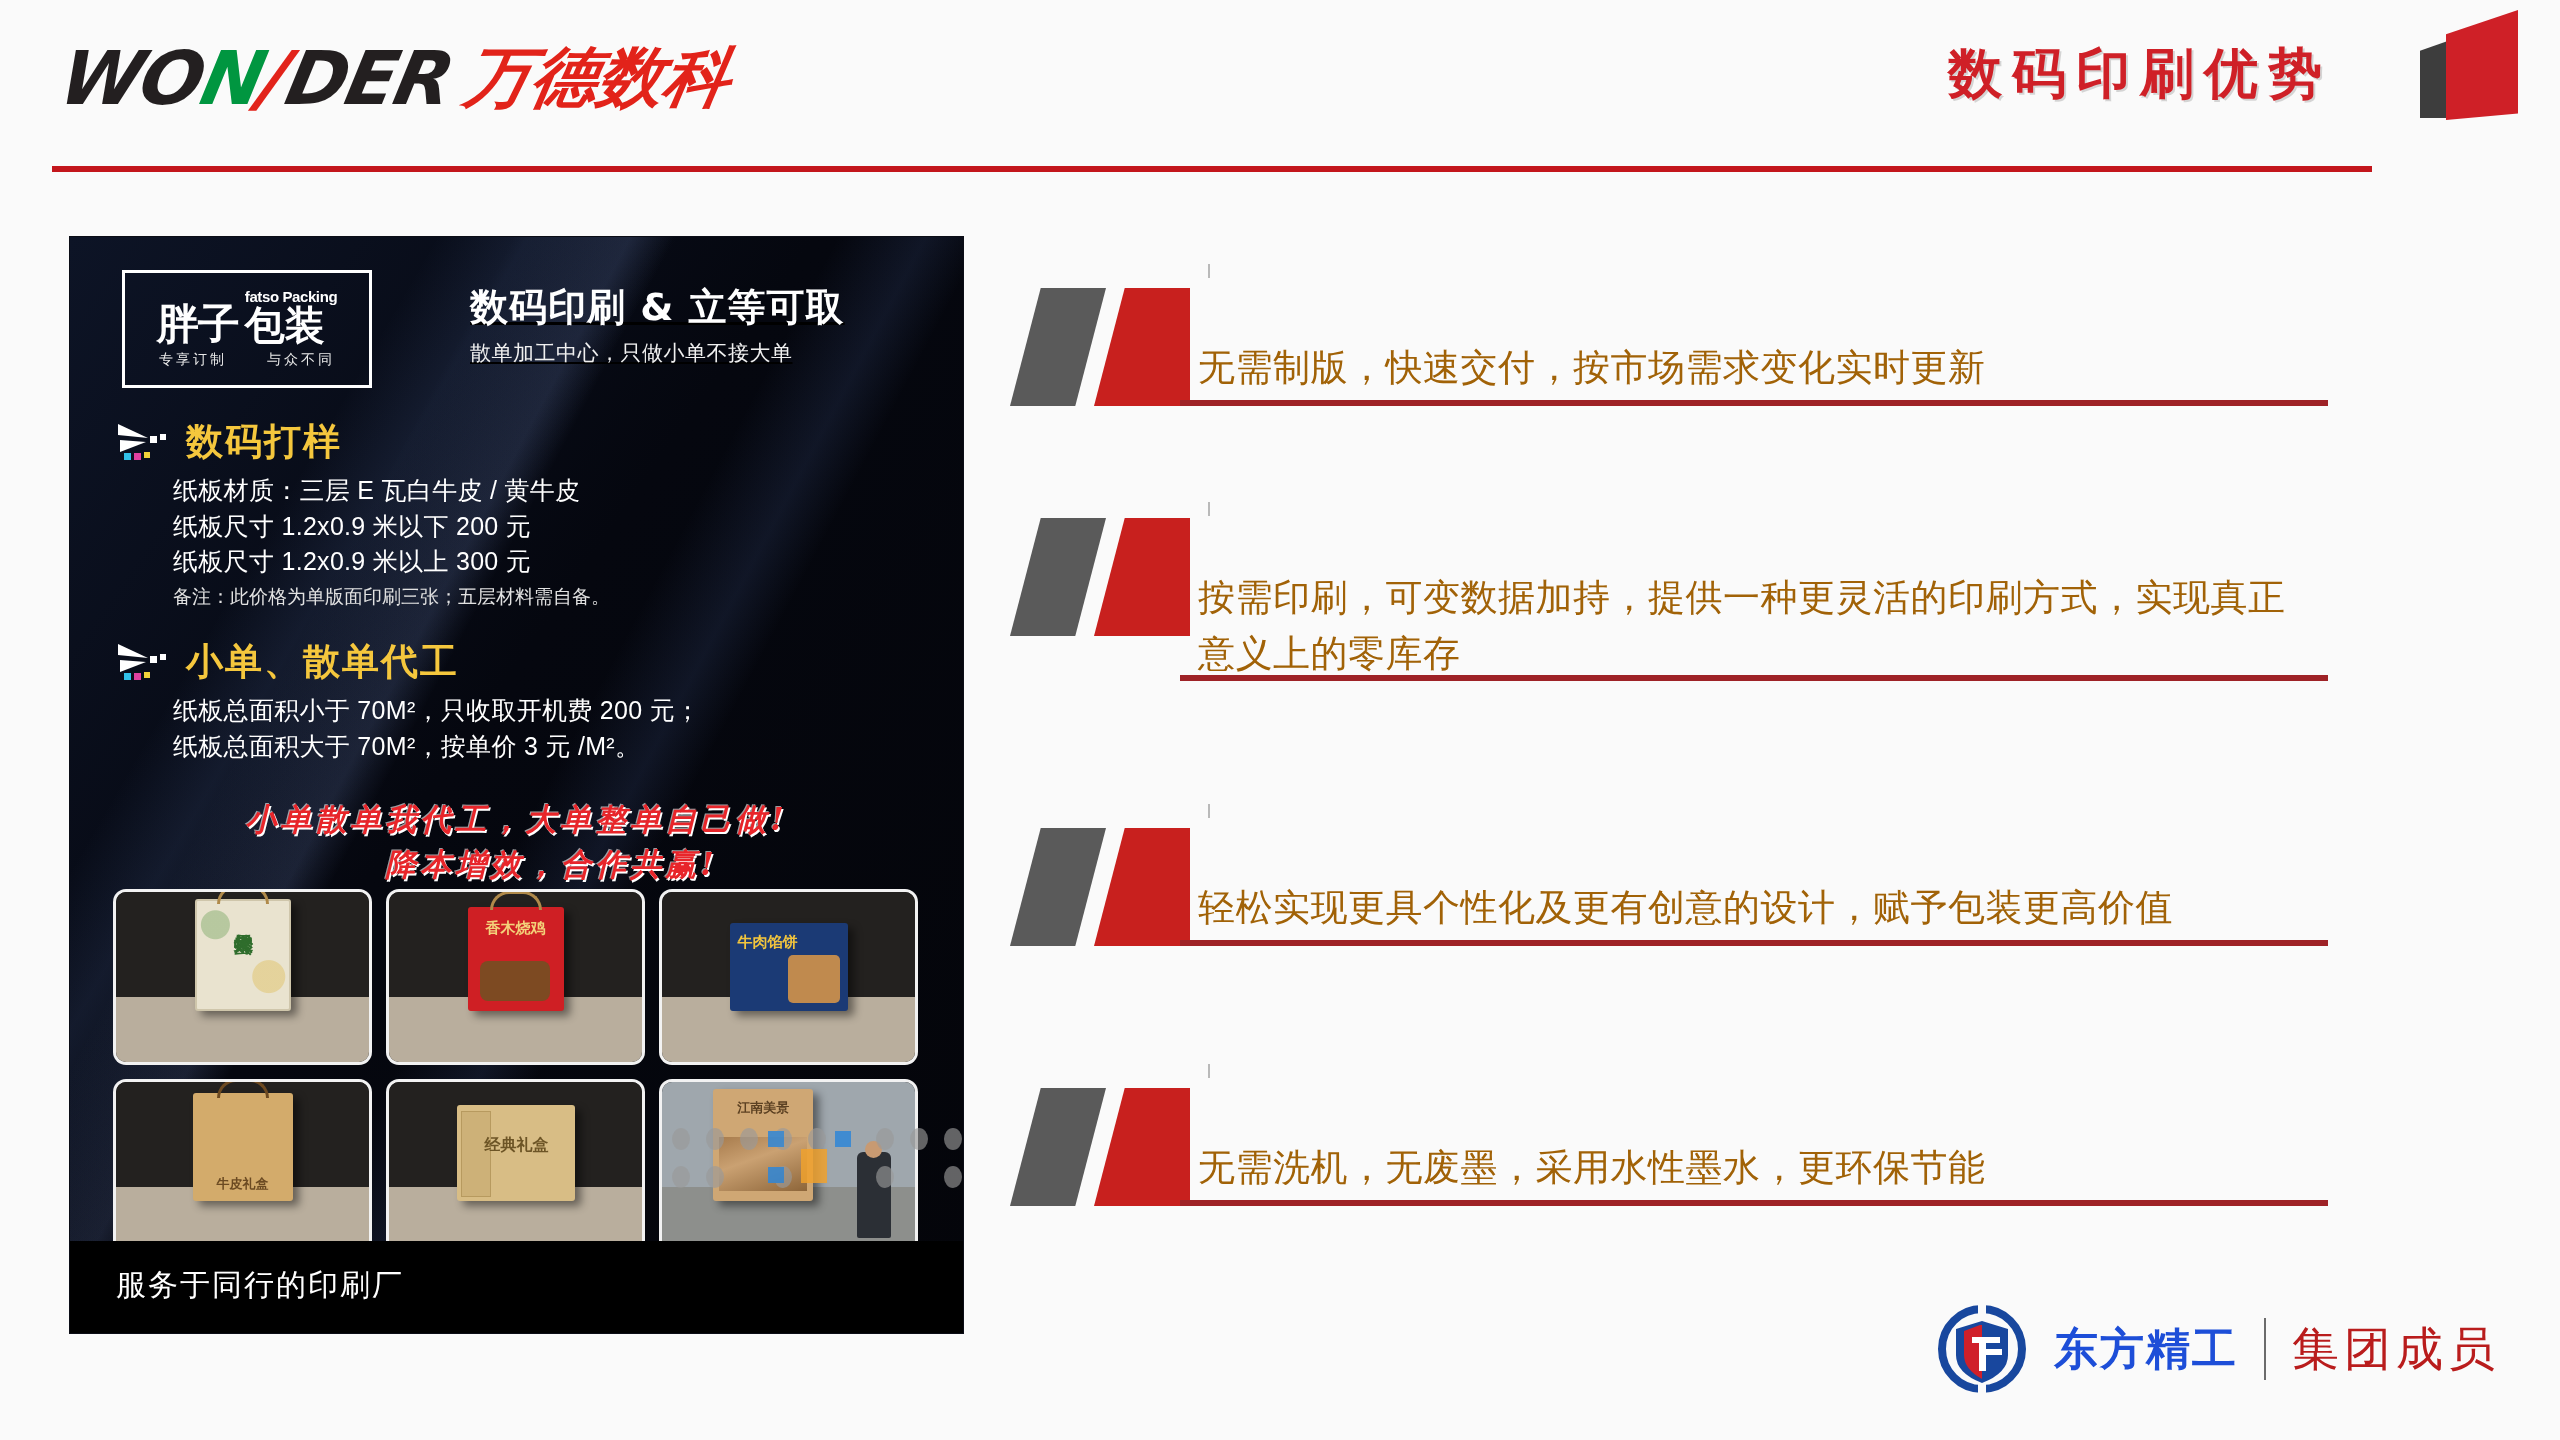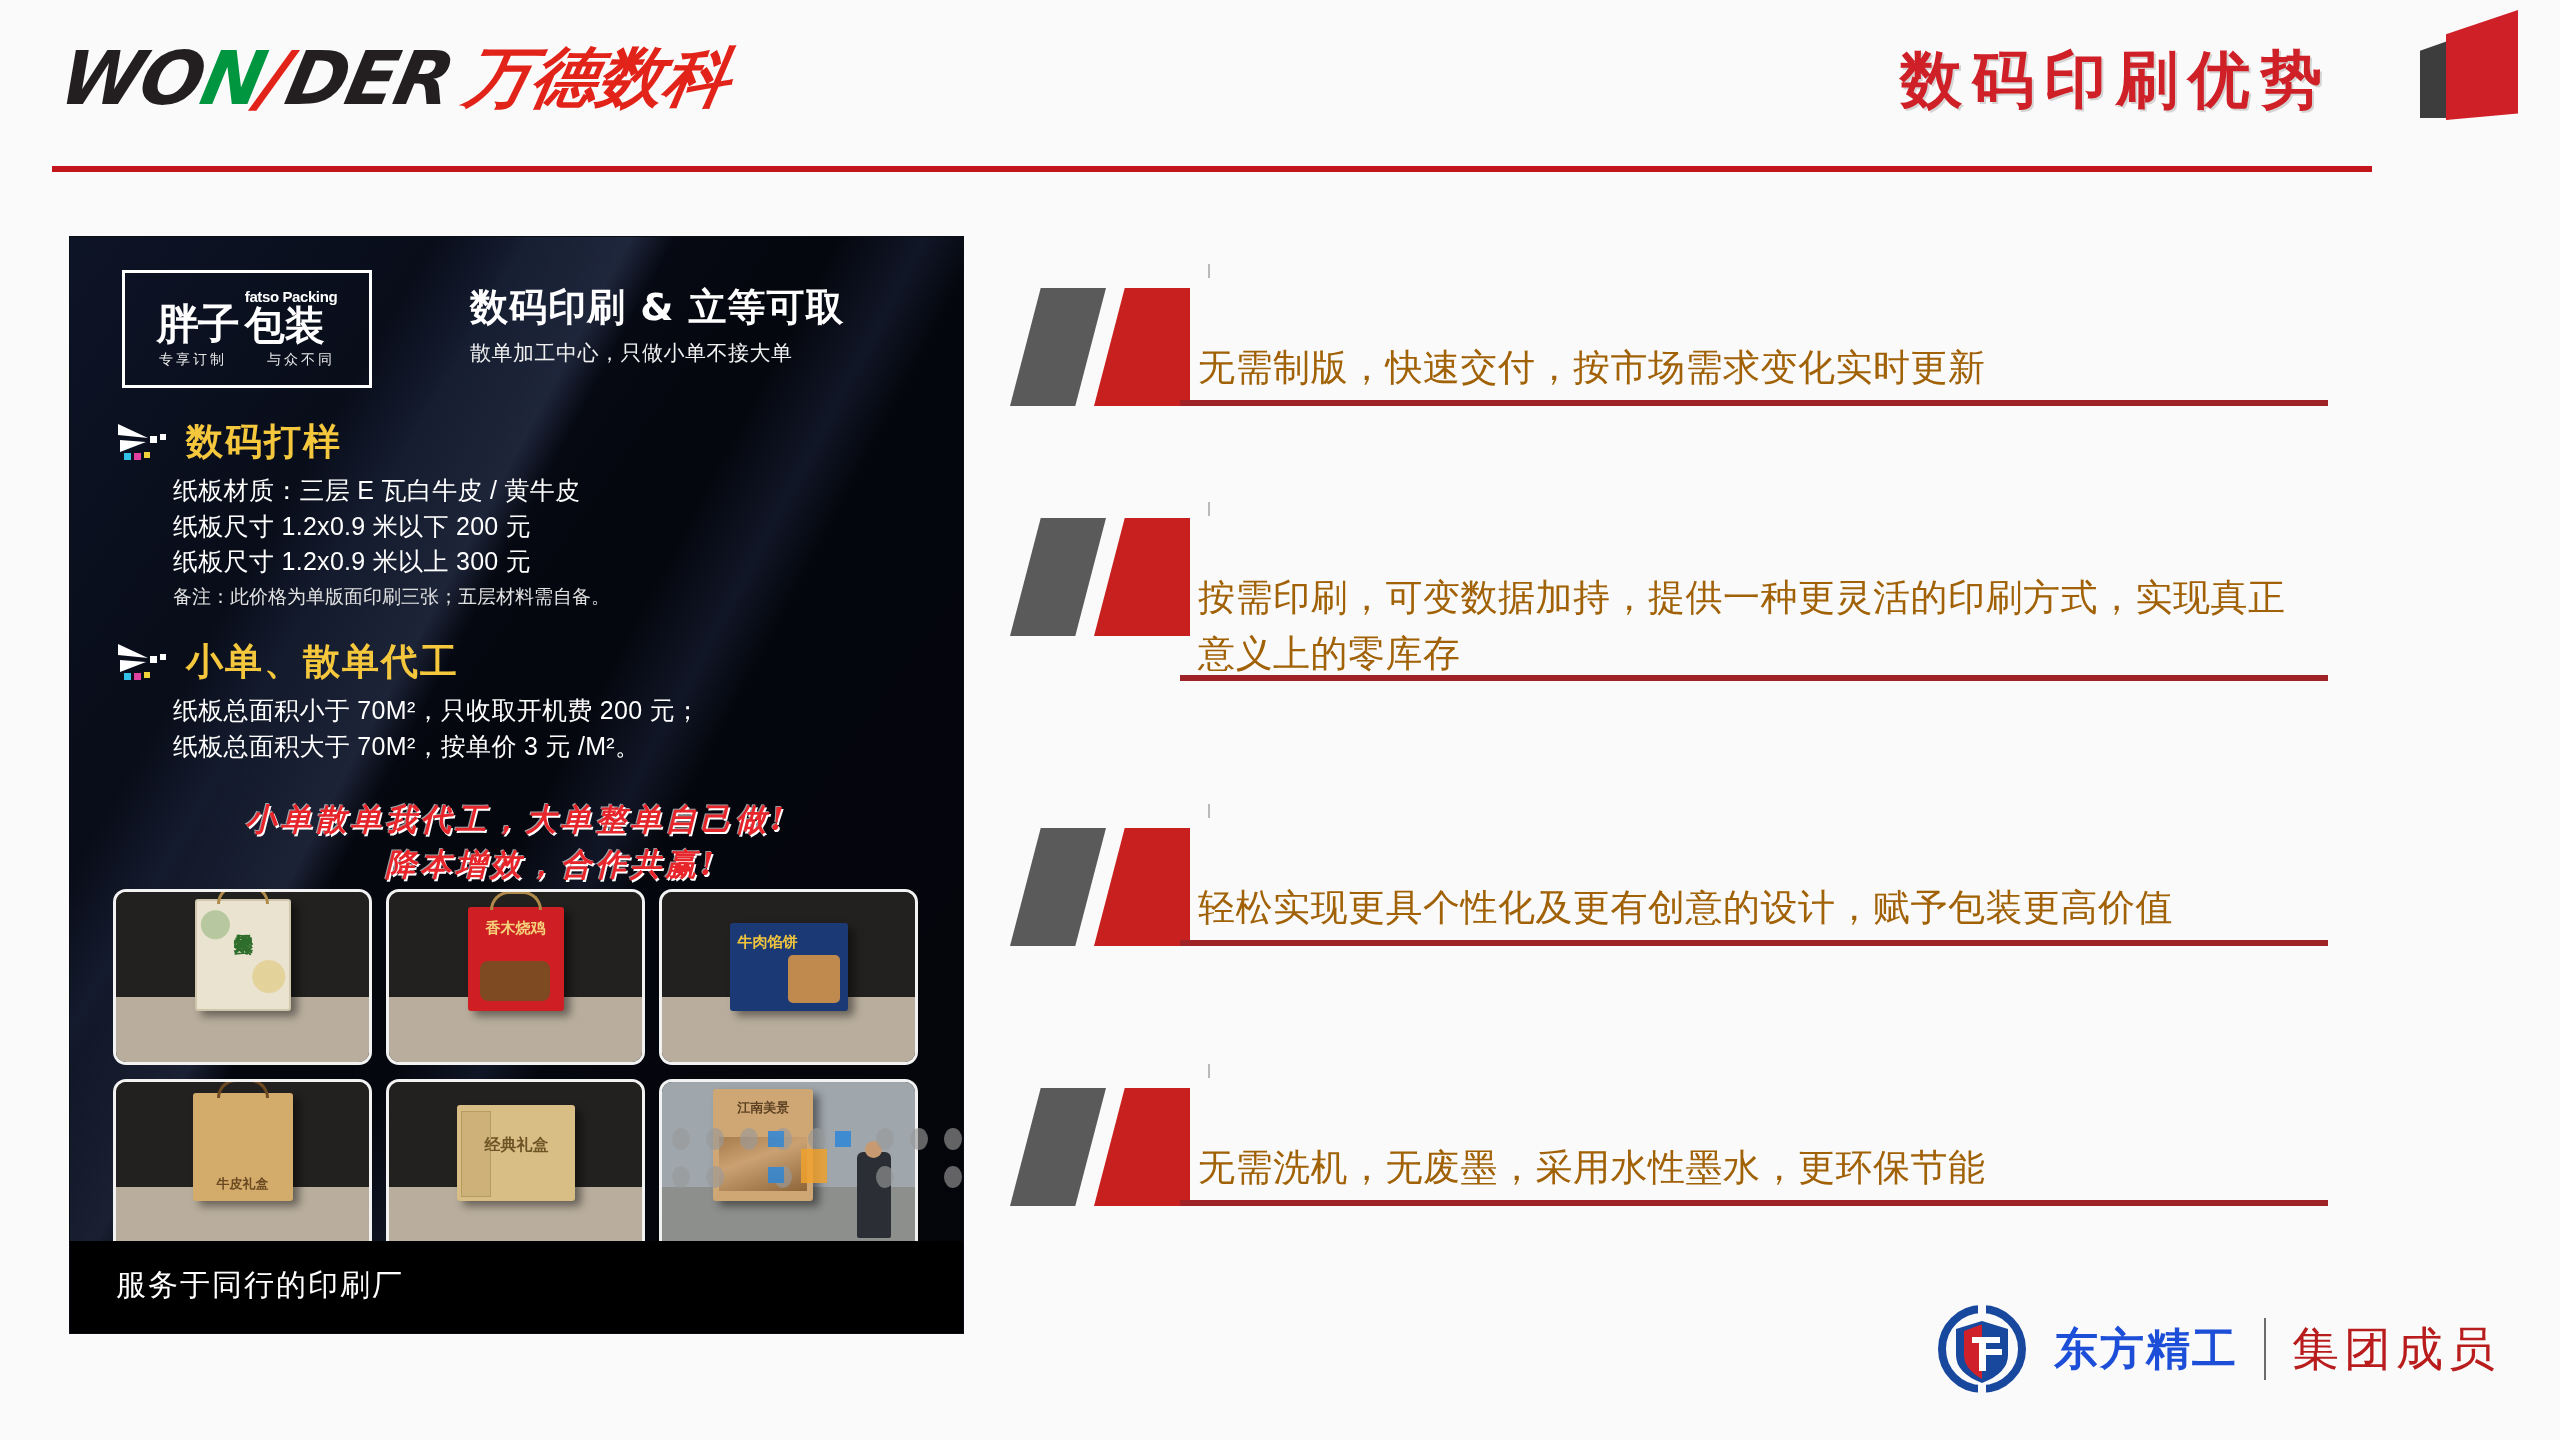--- a/index.html
+++ b/index.html
@@ -21,21 +21,21 @@
   .wd-green{color:#009640;}
   .wd-red{color:#e2231a;}
   .wd-cn{
     font-size:66px;font-weight:bold;font-style:italic;color:#e2231a;
     margin-left:16px;letter-spacing:0px;line-height:1;
     transform:skewX(-10deg);display:inline-block;
     font-family:"DejaVu Sans",sans-serif;
   }
   #page-title{
     position:absolute;right:228px;top:38px;
-    font-size:62px;font-weight:bold;color:#cf2027;letter-spacing:10px;
+    font-size:54px;font-weight:bold;color:#cf2027;letter-spacing:10px;
     font-family:"DejaVu Sans",sans-serif;
     text-shadow:2px 2px 0 rgba(0,0,0,.15);
   }
   #corner-mark{position:absolute;right:28px;top:8px;width:120px;height:112px;}
   #corner-dark{
     position:absolute;left:8px;top:28px;width:42px;height:82px;
     background:#3d3d3d;
     clip-path:polygon(0% 18%,100% 0%,100% 100%,0% 100%);
   }
   #corner-red{
@@ -66,21 +66,21 @@
     position:absolute;left:52px;top:33px;width:250px;height:118px;
     border:3px solid #ffffff;box-sizing:border-box;
     display:flex;flex-direction:column;align-items:center;justify-content:center;
   }
   .fatso-row{display:flex;align-items:flex-end;gap:6px;}
   .fatso-big{font-size:42px;font-weight:bold;color:#fff;line-height:.95;letter-spacing:-1px;
     font-family:"DejaVu Sans",sans-serif;}
   .fatso-en{font-size:15px;font-weight:bold;color:#fff;line-height:1.1;letter-spacing:-.4px;}
   .fatso-bao{font-size:40px;font-weight:bold;color:#fff;line-height:.95;}
   .fatso-sub{font-size:14px;color:#e8e8e8;letter-spacing:3px;margin-top:7px;}
-  .poster-head-right{position:absolute;left:400px;top:48px;width:440px;text-align:left;}
+  .poster-head-right{position:absolute;left:400px;top:48px;width:440px;text-align:left;text-decoration:underline;}
   .ph-main{font-size:38px;font-weight:bold;color:#ffffff;letter-spacing:1px;line-height:1.2;
     font-family:"DejaVu Sans",sans-serif;}
   .ph-sub{font-size:21px;color:#f0f0f0;margin-top:8px;letter-spacing:.5px;}
 
   .sec{position:absolute;left:46px;width:800px;}
   .sec-title-row{display:flex;align-items:center;gap:14px;}
   .chev{width:56px;height:40px;position:relative;flex:none;}
   .chev svg{position:absolute;left:0;top:0;}
   .sec-title{font-size:37px;font-weight:bold;color:#f5c73d;letter-spacing:2px;
     font-family:"DejaVu Sans",sans-serif;}

